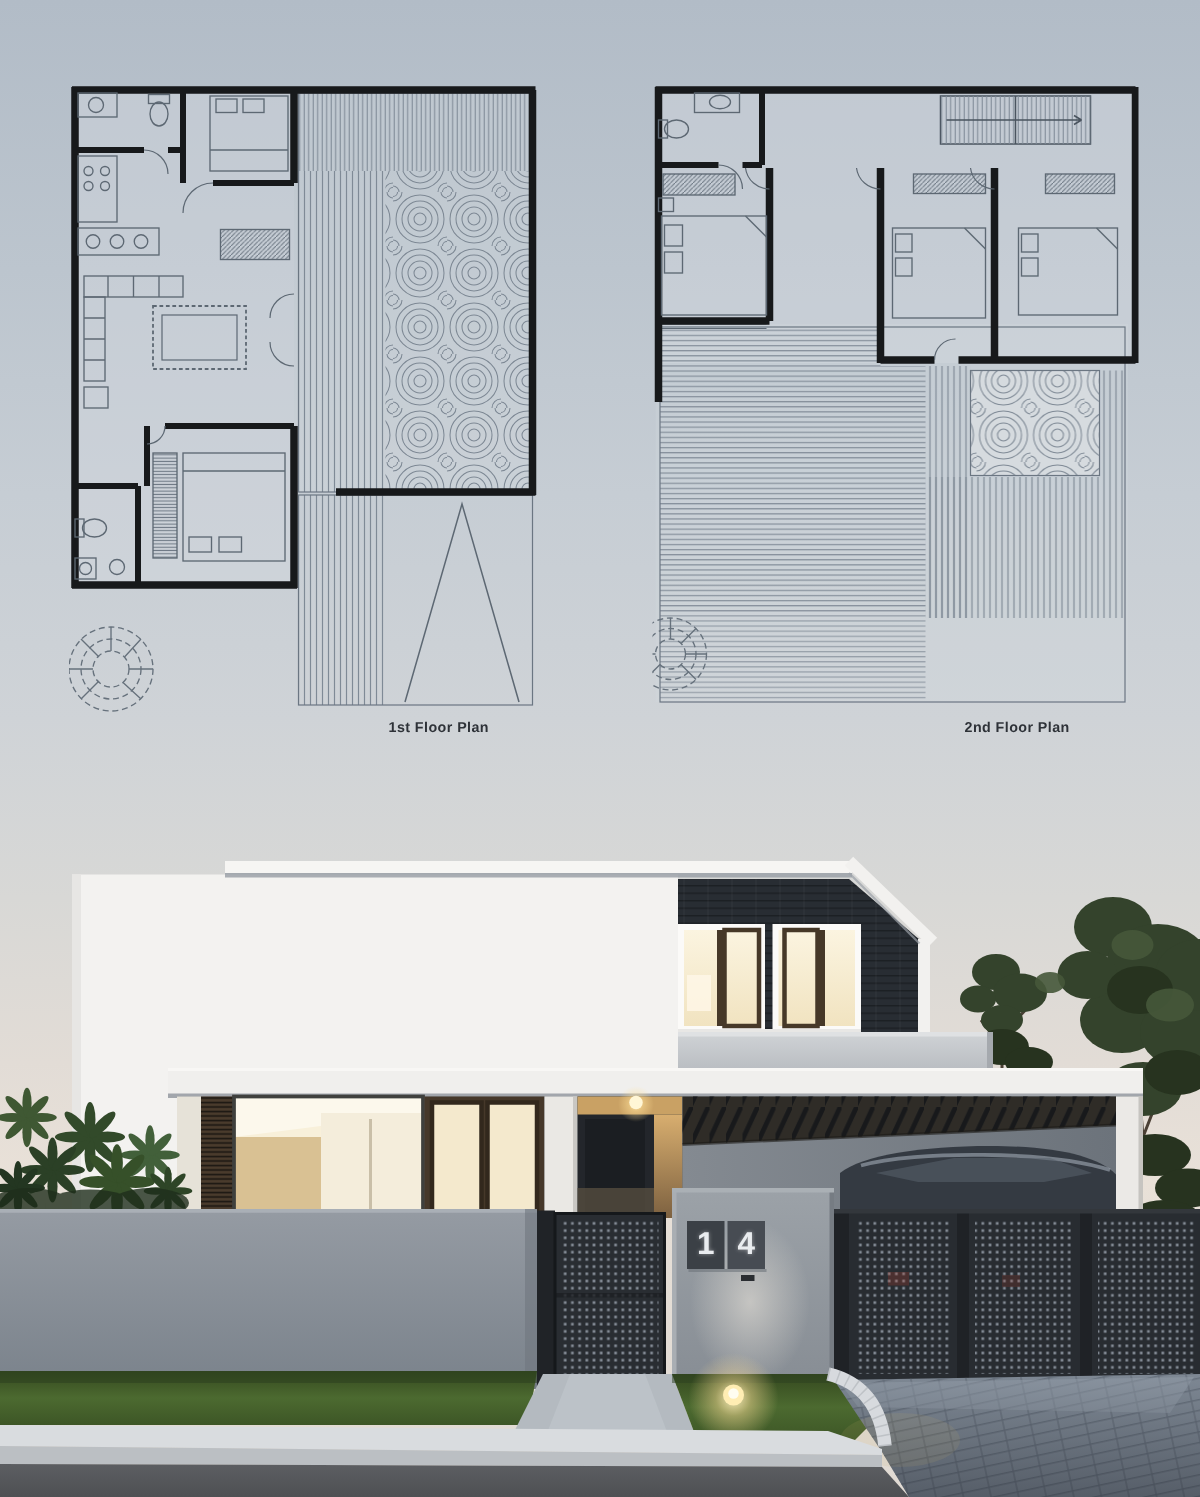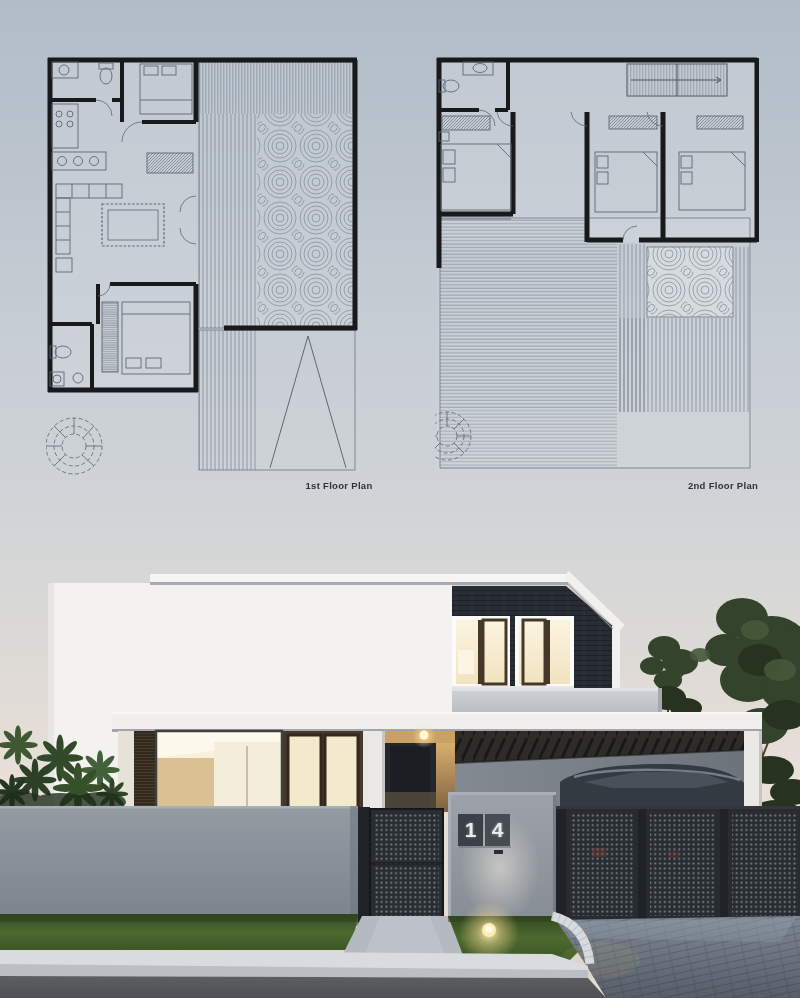--- a/index.html
+++ b/index.html
@@ -8,21 +8,21 @@
     font-family:"Liberation Sans", sans-serif;
     background:linear-gradient(180deg,
       #b2bcc7 0%, #bcc5ce 18%, #c6cdd4 33%, #cfd3d7 48%,
       #d8d8d6 60%, #e2dcd6 71%, #e9e1d8 79%, #e5ded6 84%, #e0dad3 100%);
   }
   svg{display:block;}
   .plan{position:absolute;}
   .plan1{left:46px;top:56px;}
   .plan2{left:435px;top:56px;}
   .plan-label{
-    position:absolute;width:160px;text-align:center;
+    position:absolute;width:160px;
     font-size:9.5px;font-weight:bold;color:#2e3238;letter-spacing:.3px;
   }
   .plan-label.first{left:259px;top:480px;}
   .plan-label.second{left:643px;top:480px;}
   .scene{position:absolute;left:0;top:530px;}
   .house-number{
     position:absolute;left:458px;top:814px;display:flex;gap:2px;
   }
   .plate{
     width:25px;height:32px;display:flex;align-items:center;justify-content:center;

